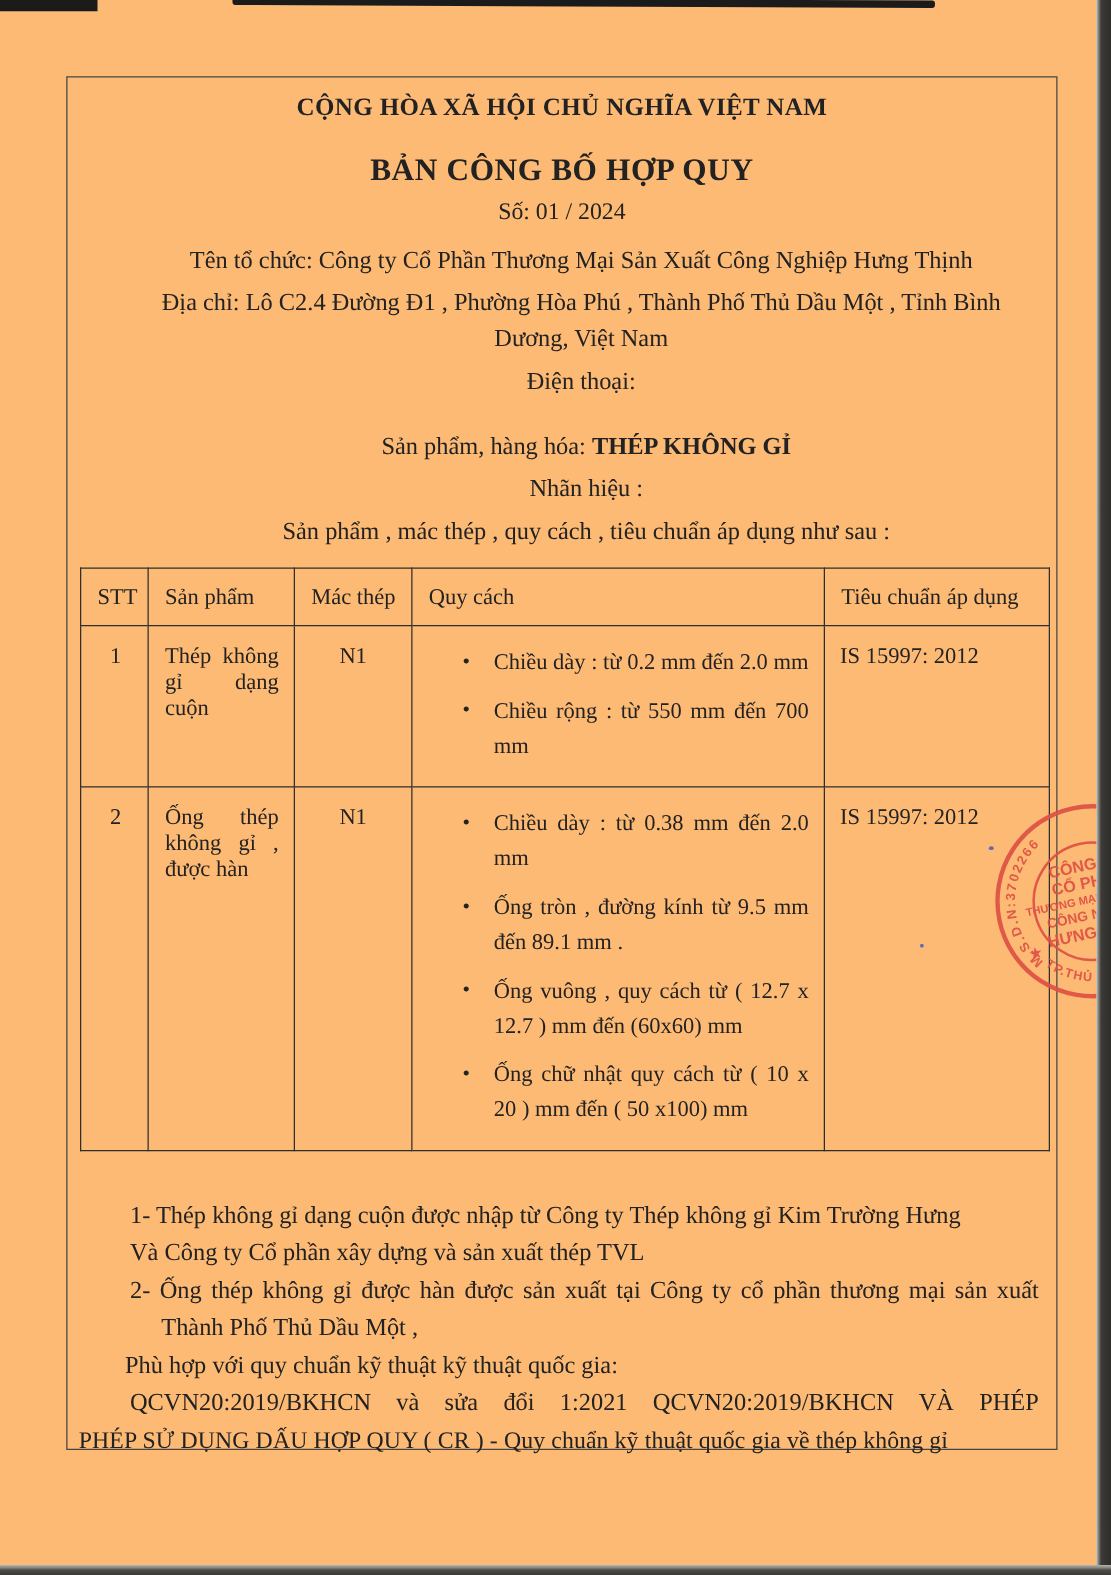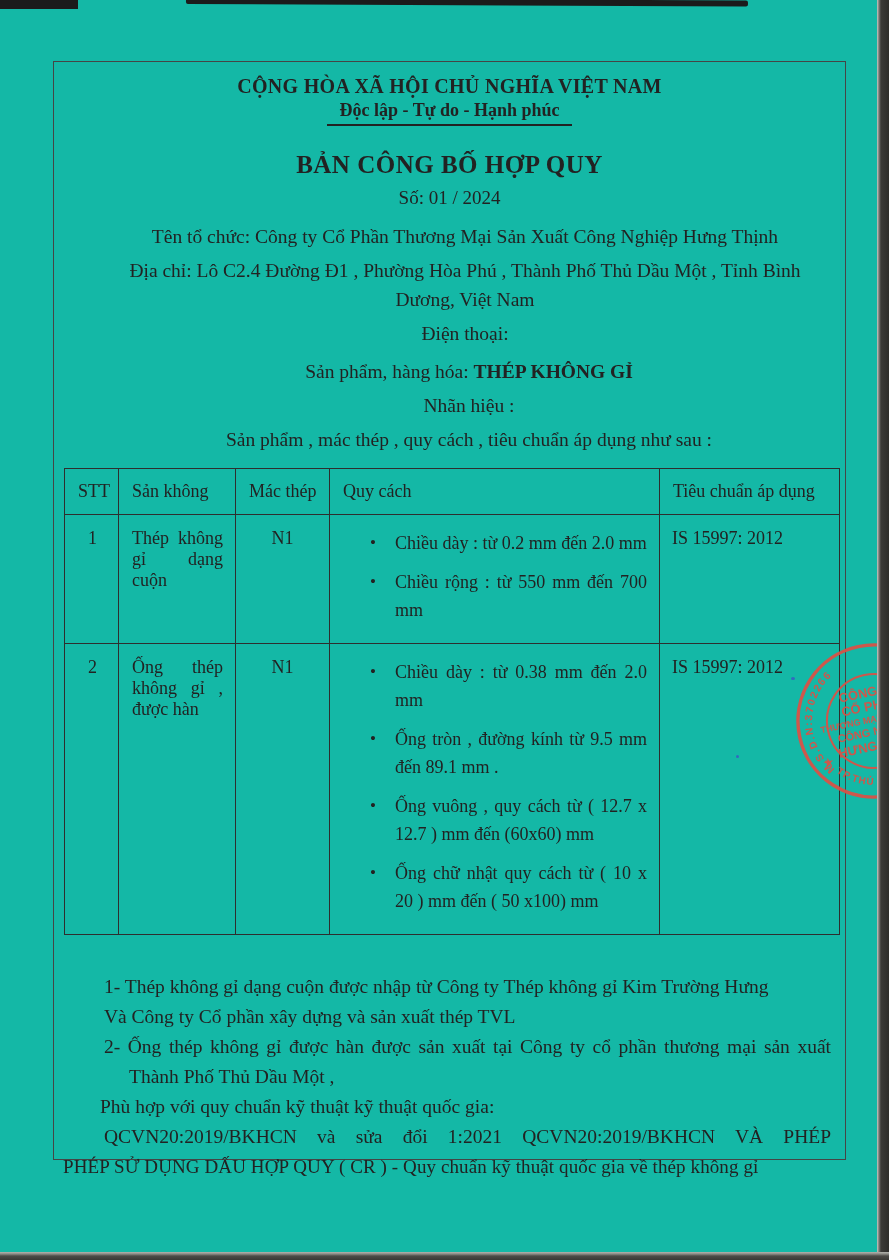--- a/index.html
+++ b/index.html
@@ -1,18 +1,18 @@
 <!DOCTYPE html>
 <html><head>
 <meta charset="utf-8">
 <style>
   * { box-sizing: border-box; margin: 0; padding: 0; }
   html,body { background:#ffffff; }
   body { width:889px; height:1260px; font-family:"Liberation Serif", serif; color:#222; }
-  .scan { position:relative; width:889px; height:1260px; background:#14b8a6; overflow:hidden; }
+  .scan { position:relative; width:889px; height:1260px; background:#fdba74; overflow:hidden; }
 
   
   .art-top-left { position:absolute; left:0; top:0; width:78px; height:9px; background:#1b1b1b; }
   .art-top-strip { position:absolute; left:186px; top:-2px; width:562px; height:6px; background:#1b1b1b; transform:rotate(.25deg); transform-origin:left top; border-radius:2px; }
   .art-right-band { position:absolute; right:0; top:0; width:12px; height:1260px;
      background:linear-gradient(to right,#c9c9c4 0,#7a7974 2px,#3b3a37 4px,#2e2d2a 100%); z-index:30; }
   .art-bottom-band { position:absolute; left:0; bottom:0; width:889px; height:8px;
      background:linear-gradient(to bottom,#b4b4ae 0,#8a8984 2px,#4c4b47 4px,#3a3935 100%); z-index:30; }
   .speck-blue { position:absolute; width:4px; height:3px; background:#3a56c4; border-radius:50%; opacity:.8; }
 
@@ -22,21 +22,21 @@
   .doc-header { text-align:center; }
   .nat-title { margin-top:13px; font-size:20px; font-weight:bold; letter-spacing:.3px; }
   .motto-wrap { margin-top:2px; }
   .motto { display:inline-block; font-size:18px; font-weight:bold; border-bottom:2px solid #222; padding:0 12px 3px 12px; }
   .doc-title { margin-top:25px; font-size:25px; font-weight:bold; letter-spacing:.5px; }
   .doc-num { margin-top:8px; font-size:19px; }
 
   .info { margin-top:13px; padding:0 20px 0 51px; font-size:19.5px; }
   .info p { margin:0 0 5px 0; line-height:29px;text-align:center; }
   .info p.indent { padding-left:8px; }
-  .info .gap-top { margin-top:9px; }
+  .info .gap-top { margin-top:23px; }
   .bold { font-weight:bold; }
 
   table.spec { border-collapse:collapse; margin:14px 0 0 10px; width:775px; font-size:18px; table-layout:fixed; }
   table.spec th, table.spec td { border:1.5px solid #2e2e2e; vertical-align:top; font-weight:normal; }
   table.spec th { height:46px; vertical-align:middle; text-align:left; padding:4px 6px 4px 13px; }
   th.c-stt, td.c-stt { width:54px; text-align:center; padding-left:2px; }
   th.c-prod, td.c-prod { width:117px; }
   th.c-grade, td.c-grade { width:94px; }
   th.c-spec, td.c-spec { width:330px; }
   th.c-std, td.c-std { width:180px; }
@@ -68,39 +68,38 @@
 
 <div class="scan">
 
   <div class="art-top-left"></div>
   <div class="art-top-strip"></div>
 
   <div class="frame">
 
     <div class="doc-header">
       <div class="nat-title">CỘNG HÒA XÃ HỘI CHỦ NGHĨA VIỆT NAM</div>
-      <div class="motto-wrap"><span class="motto">Độc lập - Tự do - Hạnh phúc</span></div>
       <div class="doc-title">BẢN CÔNG BỐ HỢP QUY</div>
       <div class="doc-num">Số: 01 / 2024</div>
     </div>
 
     <div class="info">
       <p>Tên tổ chức: Công ty Cổ Phần Thương Mại Sản Xuất Công Nghiệp Hưng Thịnh</p>
       <p>Địa chỉ: Lô C2.4 Đường Đ1 , Phường Hòa Phú , Thành Phố Thủ Dầu Một , Tỉnh Bình Dương, Việt Nam</p>
       <p>Điện thoại:</p>
       <p class="indent gap-top"><span>Sản phẩm, hàng hóa: </span><span class="bold">THÉP KHÔNG GỈ</span></p>
       <p class="indent">Nhãn hiệu :</p>
       <p class="indent">Sản phẩm , mác thép , quy cách , tiêu chuẩn áp dụng như sau :</p>
     </div>
 
     <table class="spec">
       <thead>
         <tr>
           <th class="c-stt">STT</th>
-          <th class="c-prod">Sản không</th>
+          <th class="c-prod">Sản phẩm</th>
           <th class="c-grade">Mác thép</th>
           <th class="c-spec">Quy cách</th>
           <th class="c-std">Tiêu chuẩn áp dụng</th>
         </tr>
       </thead>
       <tbody>
         <tr>
           <td class="c-stt">1</td>
           <td class="c-prod">Thép không gỉ dạng cuộn</td>
           <td class="c-grade">N1</td>

